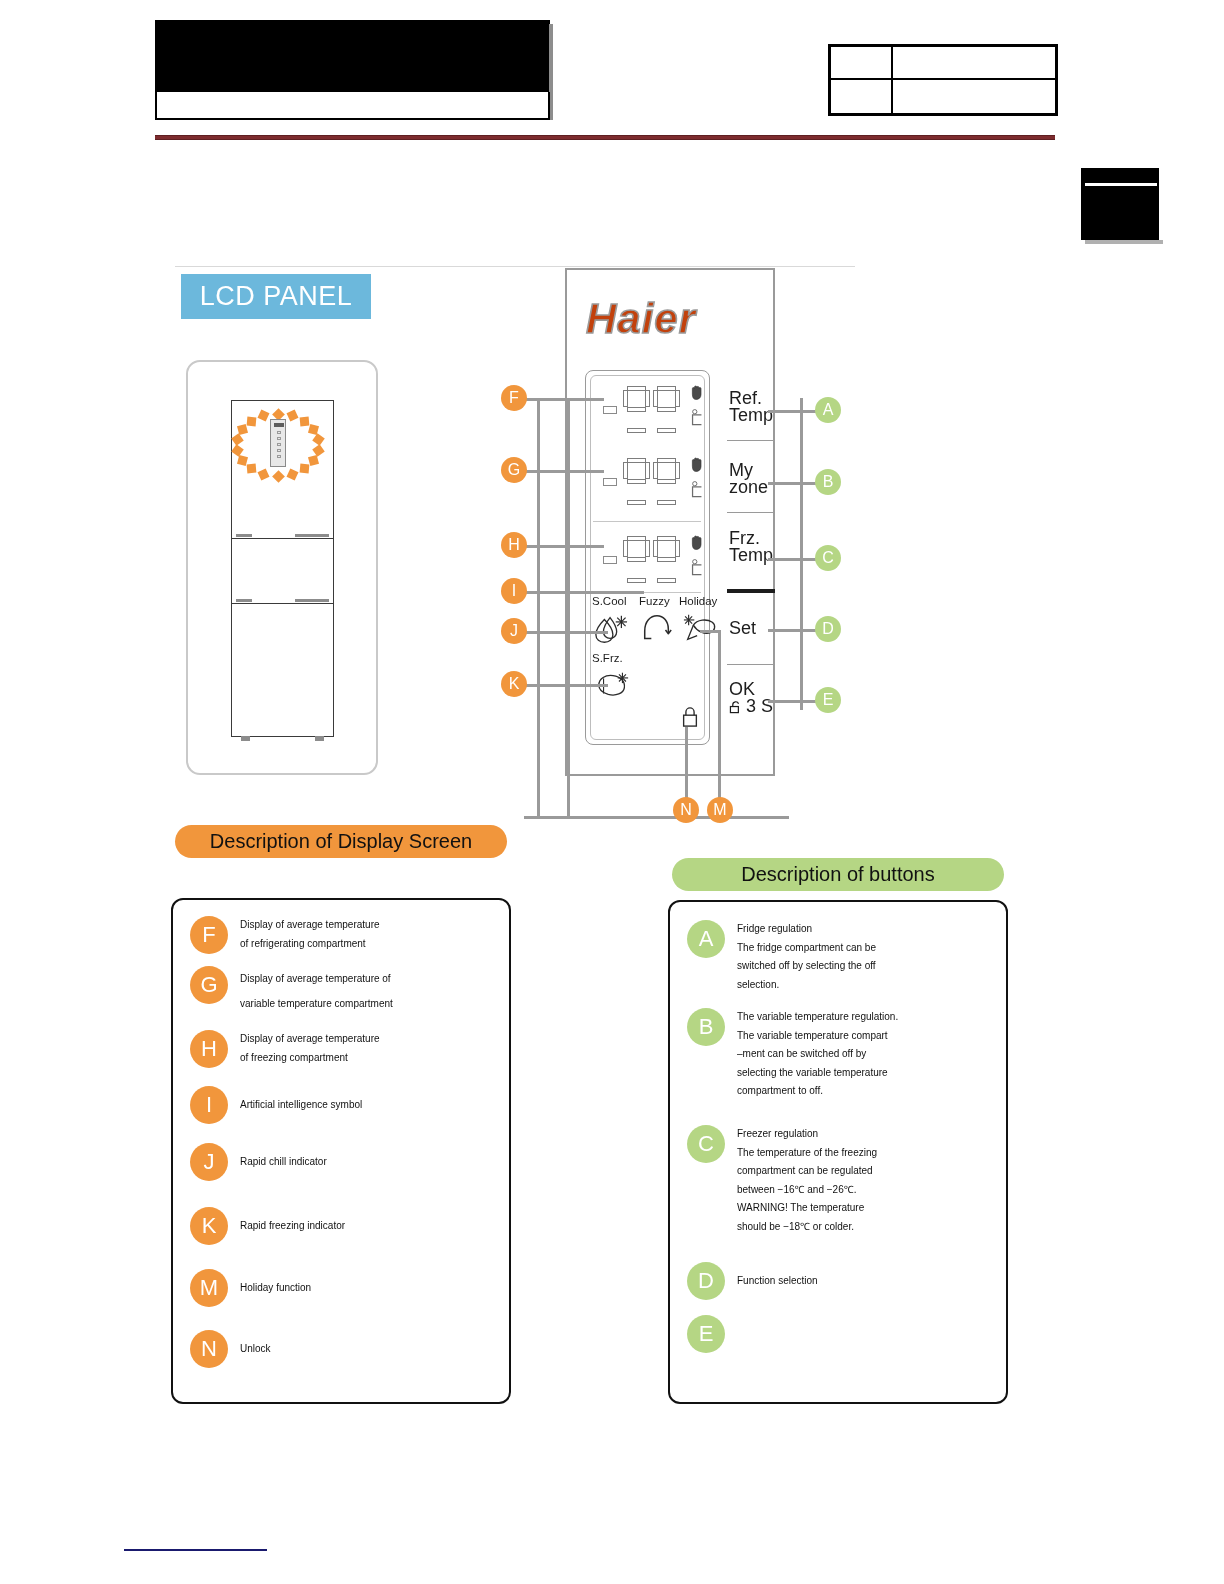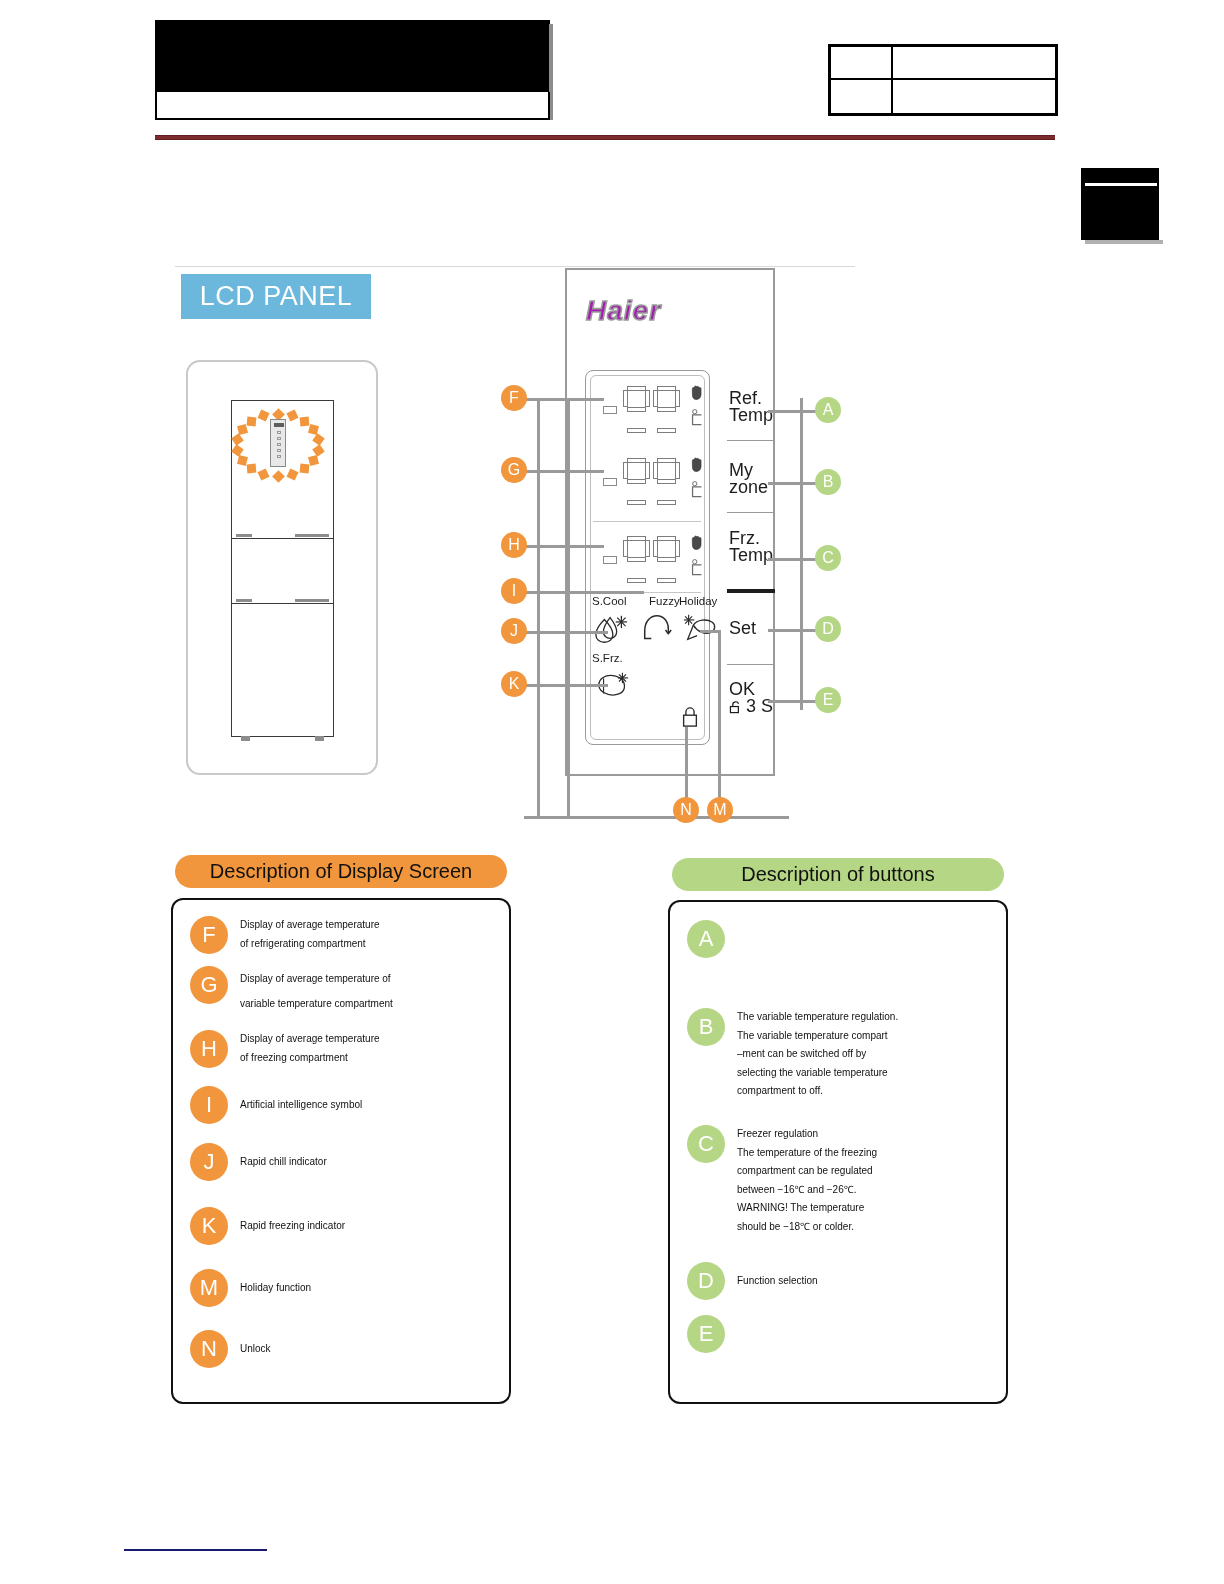--- a/index.html
+++ b/index.html
@@ -45,21 +45,21 @@
   #fridge-panel-chip{left:270px;top:419px;width:16px;height:48px;background:#e8e8e8;border:1px solid #8a8a8a;box-sizing:border-box;}
   #fridge-panel-chip .chip-bar{position:absolute;left:3px;top:3px;width:10px;height:4px;background:#5d5d5d;}
   #fridge-panel-chip .chip-dot{position:absolute;left:6px;width:4px;height:3px;border:1px solid #9a9a9a;box-sizing:border-box;}
 
   #highlight-ring{left:233px;top:411px;width:90px;height:68px;}
   #highlight-ring i{position:absolute;width:9px;height:9px;background:#f1963c;display:block;}
 
   
   #panel-outer{left:565px;top:268px;width:210px;height:508px;border:2px solid #9a9a9a;box-sizing:border-box;background:#fff;}
   #haier-logo{left:586px;top:295px;width:160px;height:48px;}
-  #haier-logo span{font-size:28px;font-weight:bold;color:#a21caf;-webkit-text-stroke:1.6px #9b9b9b;letter-spacing:1px;font-style:italic;}
+  #haier-logo span{font-size:42px;font-weight:bold;color:#c2410c;-webkit-text-stroke:1.6px #9b9b9b;letter-spacing:1px;font-style:italic;}
 
   #panel-screen{left:585px;top:370px;width:125px;height:375px;border:1.6px solid #9a9a9a;border-radius:8px;box-sizing:border-box;background:#fff;}
   #panel-screen-inner{left:590px;top:375px;width:115px;height:365px;border:1.2px solid #bdbdbd;border-radius:6px;box-sizing:border-box;}
 
   .digit-row{position:absolute;left:0;width:125px;height:62px;}
   .minus-seg{position:absolute;left:18px;top:28px;width:14px;height:8px;border:1.4px solid #8a8a8a;box-sizing:border-box;}
   .seven-seg{position:absolute;width:27px;height:47px;top:8px;}
   .seven-seg .sg{position:absolute;border:1.2px solid #7d7d7d;box-sizing:border-box;background:#fff;}
   .sg.h{left:4px;width:19px;height:5px;}
   .sg.v{top:4px;width:5px;height:17px;}
@@ -91,21 +91,21 @@
   .lead.h{height:3px;}
   .lead.v{width:3px;}
 
   .btn-label{position:absolute;font-size:18px;color:#1d1d1d;line-height:17px;}
   .btn-sep{position:absolute;left:727px;width:48px;height:1px;background:#9a9a9a;}
   .btn-sep.thick{height:4px;background:#1d1d1d;}
 
   
   .desc-head{position:absolute;height:33px;border-radius:17px;display:flex;align-items:center;justify-content:center;}
   .desc-head span{font-size:20px;color:#111;}
-  #desc-head-left{left:175px;top:855px;width:332px;background:#f1963c;}
+  #desc-head-left{left:175px;top:825px;width:332px;background:#f1963c;}
   #desc-head-right{left:672px;top:858px;width:332px;background:#b5d684;}
 
   .desc-box{position:absolute;border:2.5px solid #111;border-radius:12px;background:#fff;box-sizing:border-box;}
   #desc-box-left{left:171px;top:898px;width:340px;height:506px;}
   #desc-box-right{left:668px;top:900px;width:340px;height:504px;}
 
   .desc-row{position:absolute;display:flex;align-items:flex-start;}
   .desc-badge{width:38px;height:38px;border-radius:50%;color:#fff;font-size:22px;display:flex;align-items:center;justify-content:center;flex:0 0 38px;}
   .desc-badge.orange{background:#f1963c;}
   .desc-badge.green{background:#b5d684;}
@@ -275,21 +275,21 @@
   <svg class="celsius-icon" viewBox="0 0 18 20">
     <circle cx="6.5" cy="3.5" r="2.4" fill="none" stroke="#6d6d6d" stroke-width="1.1"></circle>
     <path d="M14 7 H4 V18 H14" fill="none" stroke="#6d6d6d" stroke-width="1.4"></path>
   </svg>
 </div>
 
 <div class="panel-hline abs" style="left:593px;top:592px;"></div>
 
 <div class="abs" id="fn-labels">
   <span style="left:0;">S.Cool</span>
-  <span style="left:57px;">Fuzzy</span>
+  <span style="left:47px;">Fuzzy</span>
   <span style="left:87px;">Holiday</span>
 </div>
 
 <svg class="fn-icon abs" style="left:592px;top:612px;width:38px;height:34px;" viewBox="0 0 40 36">
   <path d="M13 8 C8 13 4 19 4 24 c0 5 4 8 9 8 s9-3 9-8 c0-5-4-11-9-16 Z" fill="none" stroke="#2b2b2b" stroke-width="1.4"></path>
   <path d="M19 6 C15 11 12 16 12 21 c0 4 3 7 7 7 s7-3 7-7 c0-5-3-10-7-15 Z" fill="none" stroke="#2b2b2b" stroke-width="1.4"></path>
   <g stroke="#2b2b2b" stroke-width="1.3">
     <line x1="31" y1="4" x2="31" y2="17"></line>
       <line x1="25" y1="10.5" x2="37" y2="10.5"></line>
     <line x1="26.6" y1="6" x2="35.4" y2="15"></line>
@@ -496,20 +496,24 @@
 
 <div class="desc-head abs" id="desc-head-right">
   <span>Description of buttons</span>
 </div>
 <div class="desc-box abs" id="desc-box-right"></div>
 
 <div class="desc-row abs" style="left:687px;top:920px;width:310px;">
   <div class="desc-badge green">
       <span>A</span>
     </div>
+  <div class="desc-text">Fridge regulation
+The fridge compartment can be
+switched off by selecting the off
+selection.</div>
 </div>
 <div class="desc-row abs" style="left:687px;top:1008px;width:310px;">
   <div class="desc-badge green">
       <span>B</span>
     </div>
   <div class="desc-text">The variable temperature regulation.
 The variable temperature compart
 –ment can be switched off by
 selecting the variable temperature
 compartment to off.</div>

